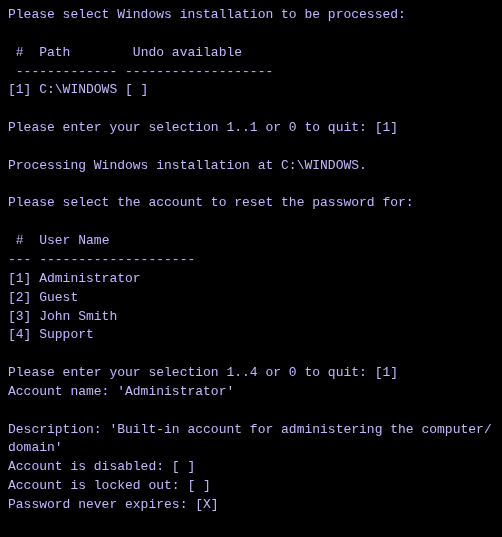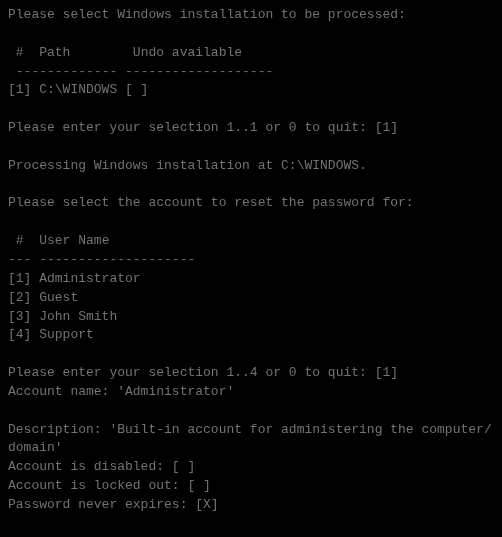--- a/index.html
+++ b/index.html
@@ -10,21 +10,21 @@
     body {
       background: #000;
       width: 502px;
       height: 537px;
       overflow: hidden;
       display: flex;
       align-items: stretch;
     }
     .terminal {
       background: #000;
-      color: #737373;
+      color: #c4b5fd;
       font-family: 'Courier New', Courier, monospace;
       font-size: 13px;
       line-height: 1.45;
       padding: 6px 8px;
       width: 100%;
       white-space: pre-wrap;
       word-break: break-all;
     }
   </style>
 </head>

